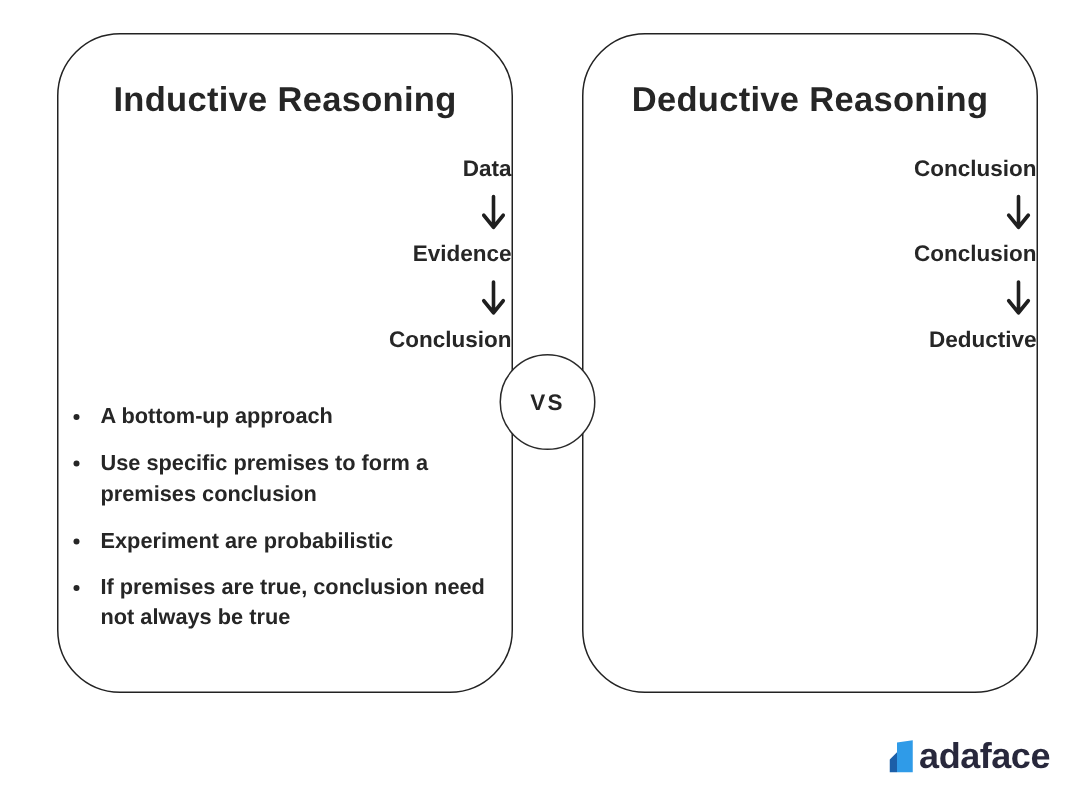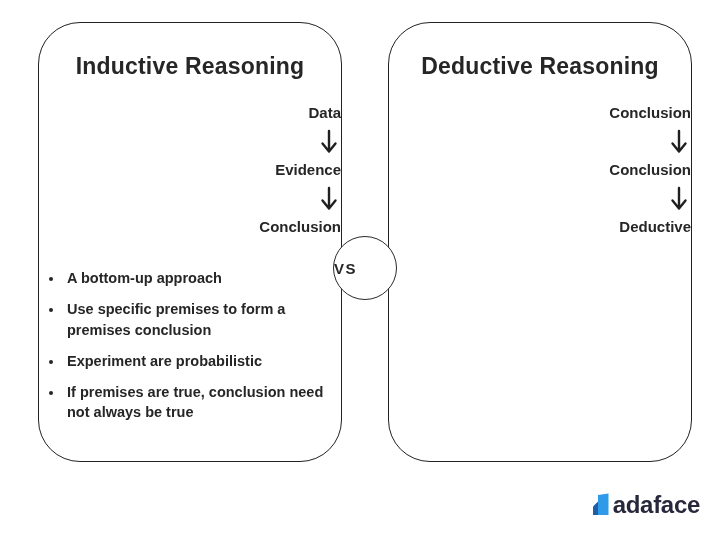--- a/index.html
+++ b/index.html
@@ -23,21 +23,21 @@
   .flow-step{font-size:15px;font-weight:600;color:#262626;line-height:1.2;}
   .arrow-svg{display:block;margin:2px 0;}
   .bullets{
     width:272px;margin:32px auto 0;padding:0 0 0 20px;text-align:left;
     font-size:14.5px;font-weight:600;line-height:1.4;color:#262626;
   }
   .bullets li{margin-bottom:11px;padding-left:3px;}
   .vs-circle{
     position:absolute;left:333px;top:236px;width:64px;height:64px;box-sizing:border-box;
     background:#ffffff;border:1.6px solid #2a2a2a;border-radius:50%;
-    display:flex;align-items:center;justify-content:flex-start;
+    display:flex;align-items:center;justify-content:center;
     font-size:15px;font-weight:600;letter-spacing:1.5px;color:#262626;z-index:5;
   }
   .logo{
     position:absolute;right:20px;bottom:22px;display:flex;gap:3px;
   }
   .logo-text{
     font-size:24px;font-weight:700;letter-spacing:-.3px;color:#28283c;line-height:1;
   }
   .logo-icon{display:block;margin-bottom:1px;}
 </style>

